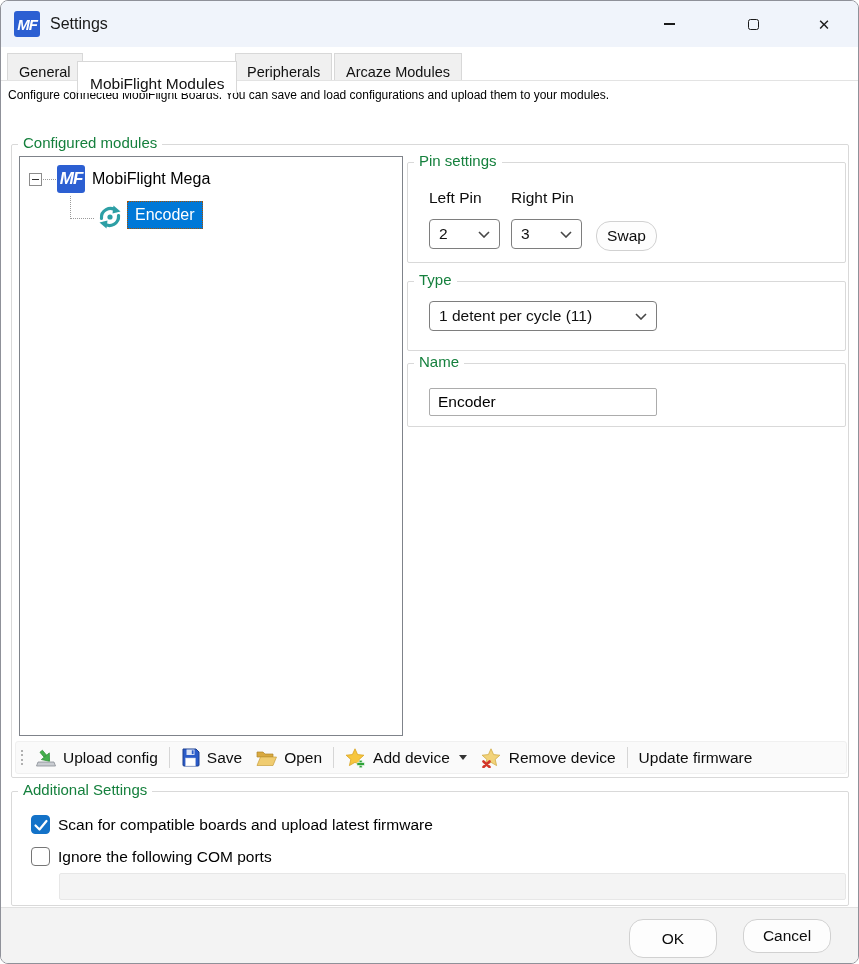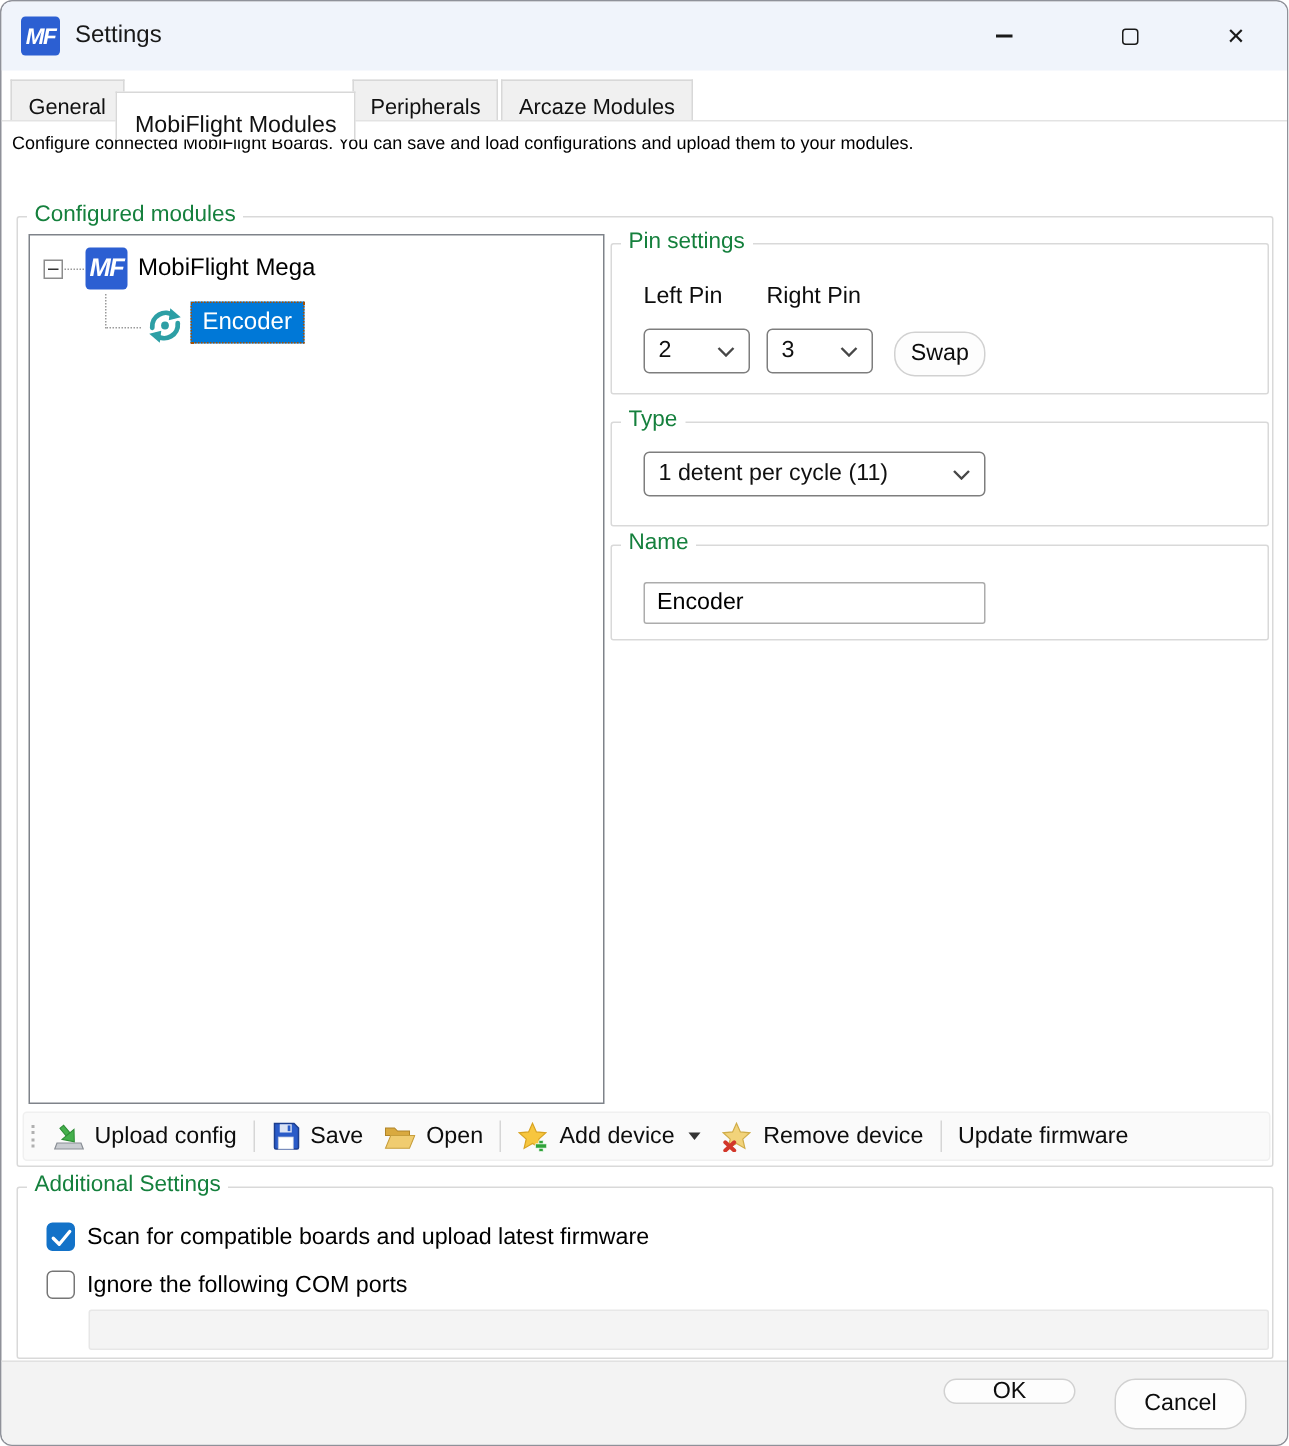--- a/index.html
+++ b/index.html
@@ -96,21 +96,21 @@
   .checkbox.checked { background:#1372c8; border:1px solid #1372c8; }
   .checkbox.unchecked { background:#fff; border:1px solid #767676; }
   .check-row-label { position:absolute; font-size:15.5px; color:#000; }
   .disabled-field {
     position:absolute; left:58px; top:872px; width:787px; height:27px;
     background:#f4f4f4; border:1px solid #e7e7e7; border-radius:2px;
   }
 
   
   .footer { position:absolute; left:0; top:906px; width:100%; height:58px; background:#f3f3f3; border-top:1px solid #e1e1e1; }
-  #btn-ok { left:628px; top:11px; width:88px; height:17px; }
+  #btn-ok { left:628px; top:11px; width:88px; height:39px; }
   #btn-cancel { left:742px; top:11px; width:88px; height:34px; }
 </style>
 </head>
 <body>
 
 <div class="window">
 
   <div class="titlebar">
     <div class="mf-logo">MF</div>
     <div class="title-text">Settings</div>

